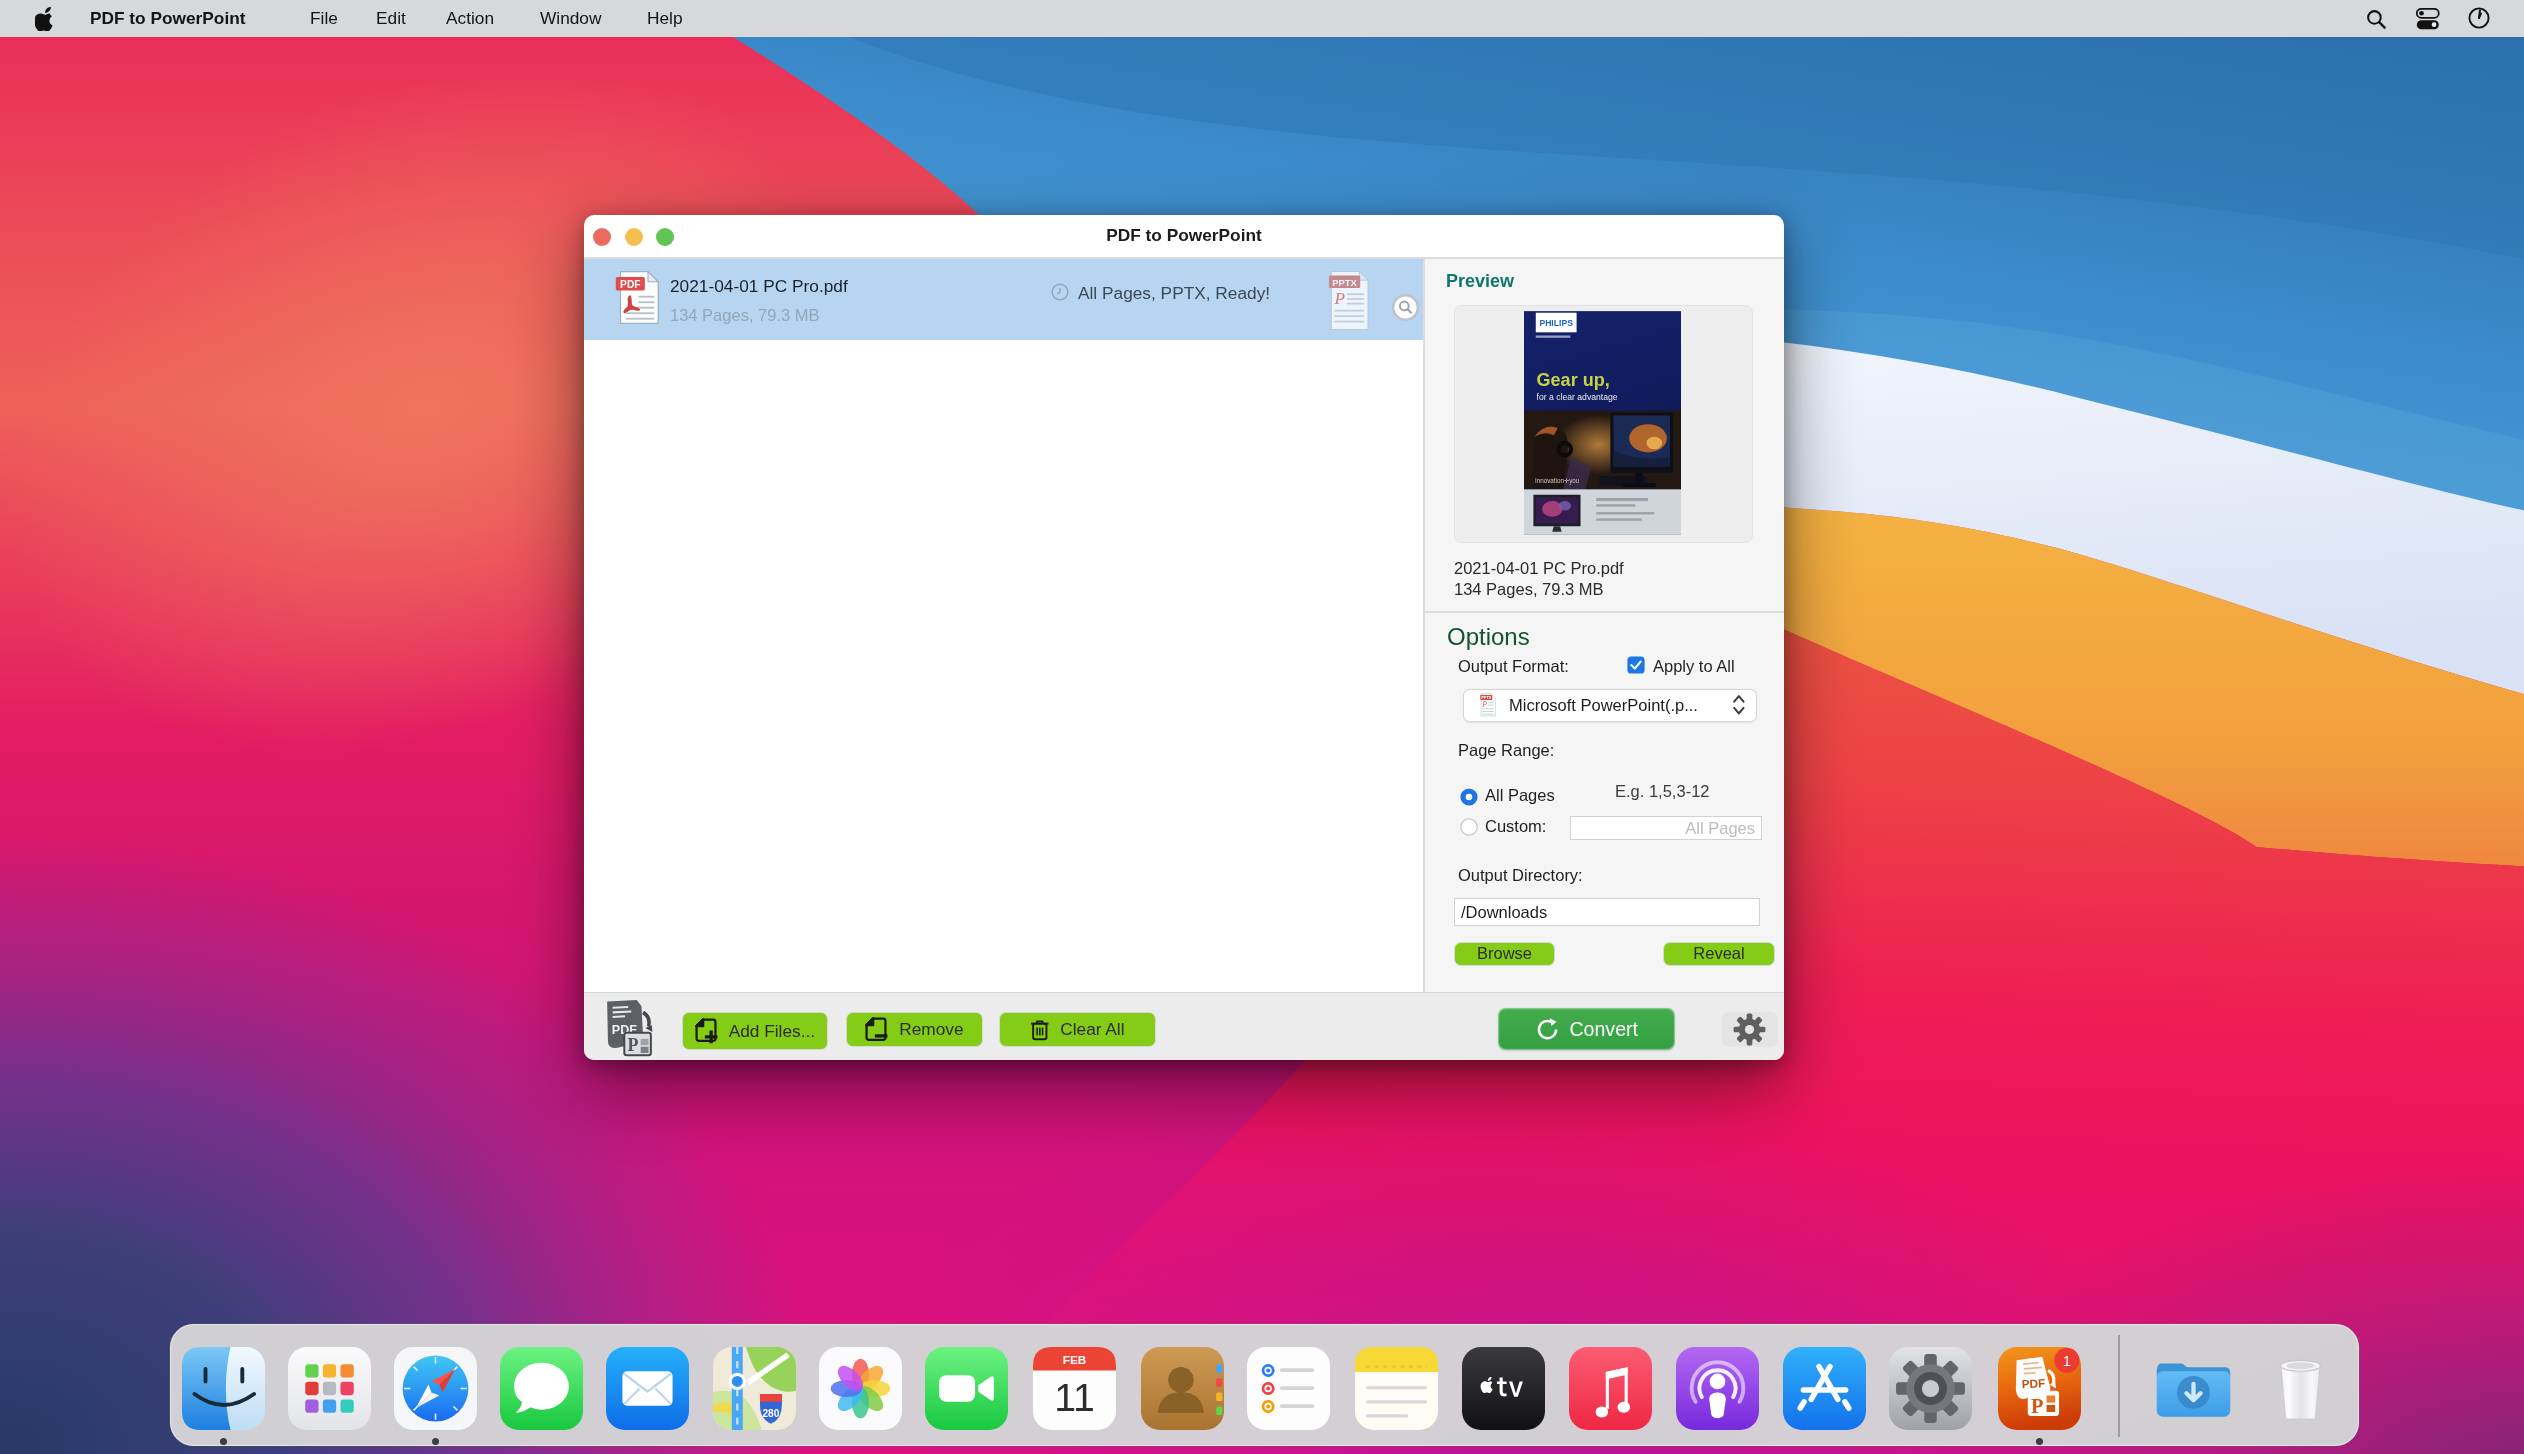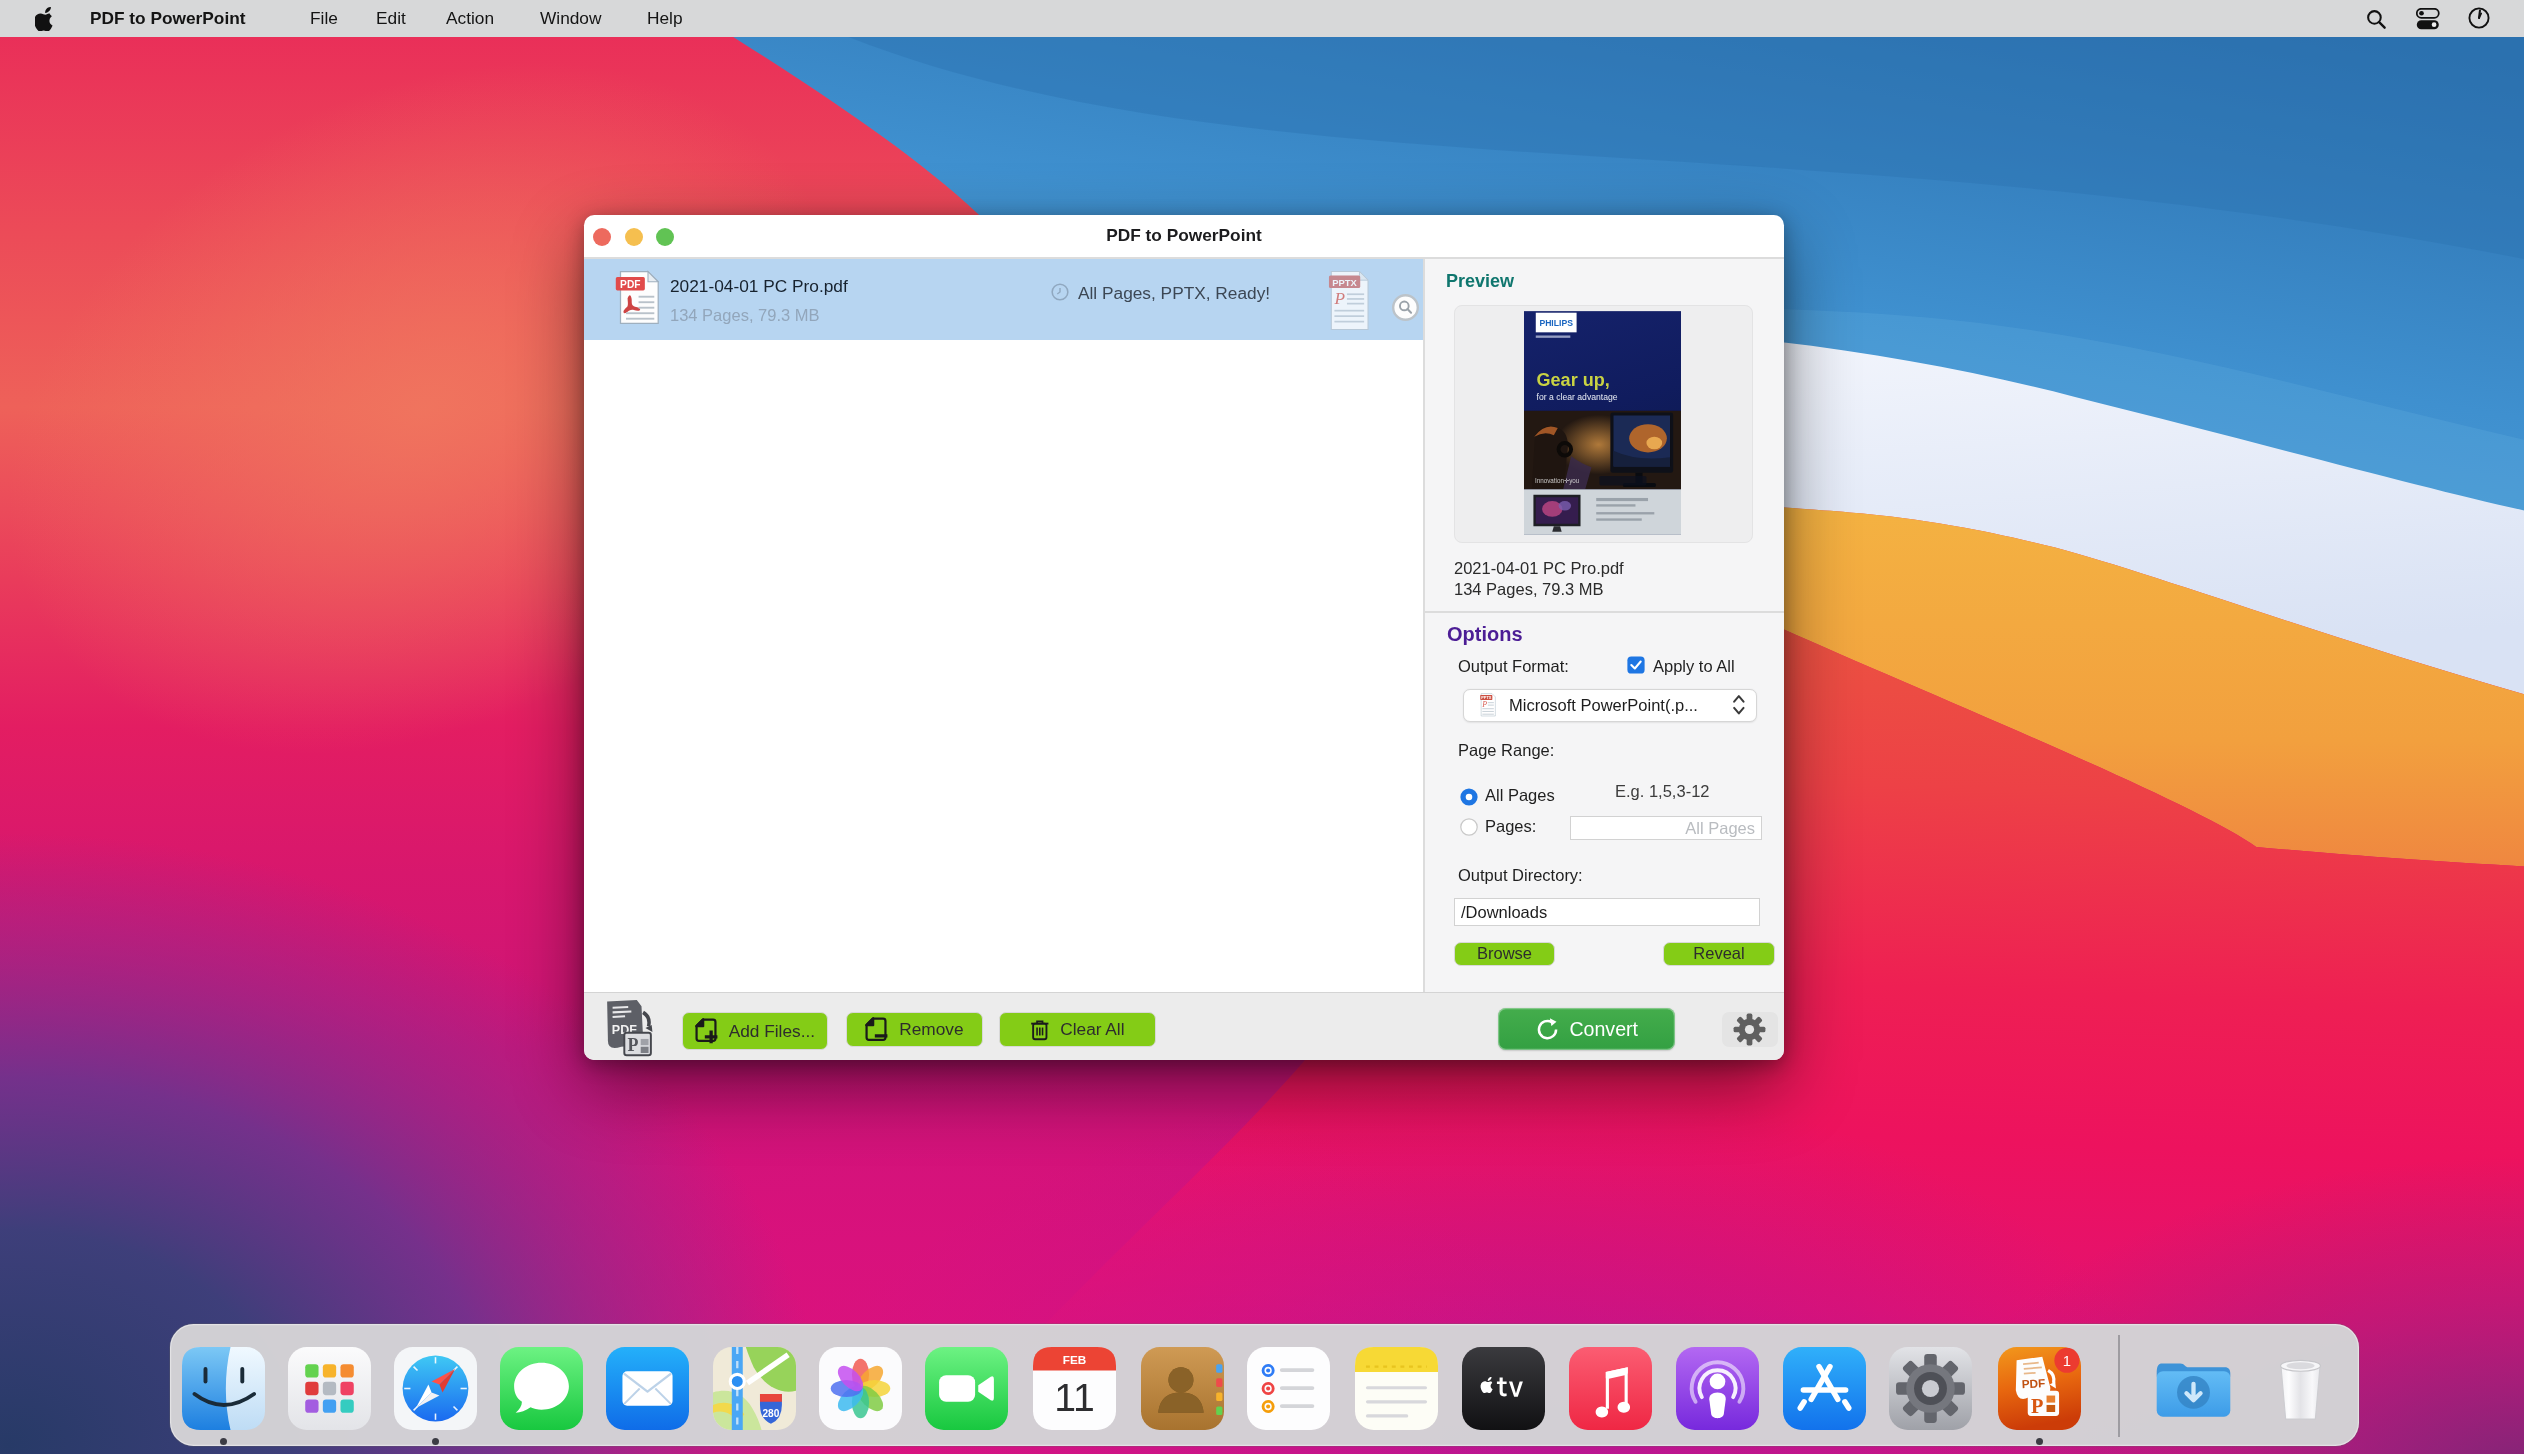--- a/index.html
+++ b/index.html
@@ -236,21 +236,21 @@
       <rect x="92" y="238" width="66" height="4"></rect>
         <rect x="92" y="246" width="50" height="3"></rect>
       <rect x="92" y="256" width="74" height="3"></rect>
         <rect x="92" y="264" width="58" height="3"></rect>
     </g>
   </svg>
   <div class="abs" style="left:870px;top:344px;font-size:16.5px;color:#2b2b2b">2021-04-01 PC Pro.pdf</div>
   <div class="abs" style="left:870px;top:365px;font-size:16.5px;color:#2b2b2b">134 Pages, 79.3 MB</div>
   <div class="abs" style="left:841px;top:396px;width:360px;height:1.6px;background:#dcdcdc"></div>
 
-  <div class="abs" style="left:863px;top:408px;font-size:20px;font-weight:bold;color:#4c1d95">Options</div>
+  <div class="abs" style="left:863px;top:408px;font-size:24px;font-weight:normal;color:#14532d">Options</div>
   <div class="lbl" style="left:874px;top:442px">Output Format:</div>
   <svg class="abs" style="left:1043px;top:441px" width="18" height="18" viewBox="0 0 23 23">
     <rect x="0.5" y="0.5" width="22" height="22" rx="5" fill="#1e76e3"></rect>
     <path d="M5.5,11.5 L10,16 L17.5,7" fill="none" stroke="#fff" stroke-width="2.6" stroke-linecap="round" stroke-linejoin="round"></path>
   </svg>
   <div class="lbl" style="left:1069px;top:442px">Apply to All</div>
 
   <div class="abs" style="left:879px;top:474px;width:294px;height:33px;background:#fff;border:1.6px solid #d6d6d6;border-radius:7px;box-sizing:border-box;box-shadow:0 0.8px 1.6px rgba(0,0,0,.08)"></div>
   <svg class="abs" style="left:892px;top:478px;font-size:22px" width="23.6" height="23.6" viewBox="0 0 52 78">
     <path d="M4,2 L40,2 L51,13 L51,76 L4,76 Z" fill="#fff" stroke="#b8c4cf" stroke-width="2"></path>
@@ -275,21 +275,21 @@
 
   <svg class="abs" style="left:876px;top:573px" width="18" height="18" viewBox="0 0 23 23">
     <circle cx="11.5" cy="11.5" r="11" fill="#1e76e3"></circle>
     <circle cx="11.5" cy="11.5" r="4.2" fill="#fff"></circle>
   </svg>
   <div class="lbl" style="left:901px;top:571px">All Pages</div>
   <div class="lbl" style="left:1031px;top:567px;width:147px;text-align:left;color:#3c3c3c">E.g. 1,5,3-12</div>
   <svg class="abs" style="left:876px;top:603px" width="18" height="18" viewBox="0 0 23 23">
     <circle cx="11.5" cy="11.5" r="10.5" fill="#fff" stroke="#c9c9c9" stroke-width="1.6"></circle>
   </svg>
-  <div class="lbl" style="left:901px;top:602px">Pages:</div>
+  <div class="lbl" style="left:901px;top:602px">Custom:</div>
   <div class="fld" style="left:986px;top:601px;width:192px;height:23.6px"></div>
   <div class="abs" style="left:986px;top:604px;width:185px;text-align:right;font-size:16.5px;color:#b9bcc0">All Pages</div>
 
   <div class="lbl" style="left:874px;top:651px">Output Directory:</div>
   <div class="fld" style="left:870px;top:683px;width:306px;height:28px"></div>
   <div class="abs" style="left:877px;top:688px;font-size:16.5px;color:#1d1d1d">/Downloads</div>
   <div class="btn" style="left:870px;top:727px;width:101px;height:23.6px;font-size:16.5px">Browse</div>
   <div class="btn" style="left:1079px;top:727px;width:112px;height:23.6px;font-size:16.5px">Reveal</div>
 
   <div id="toolbar"></div>

